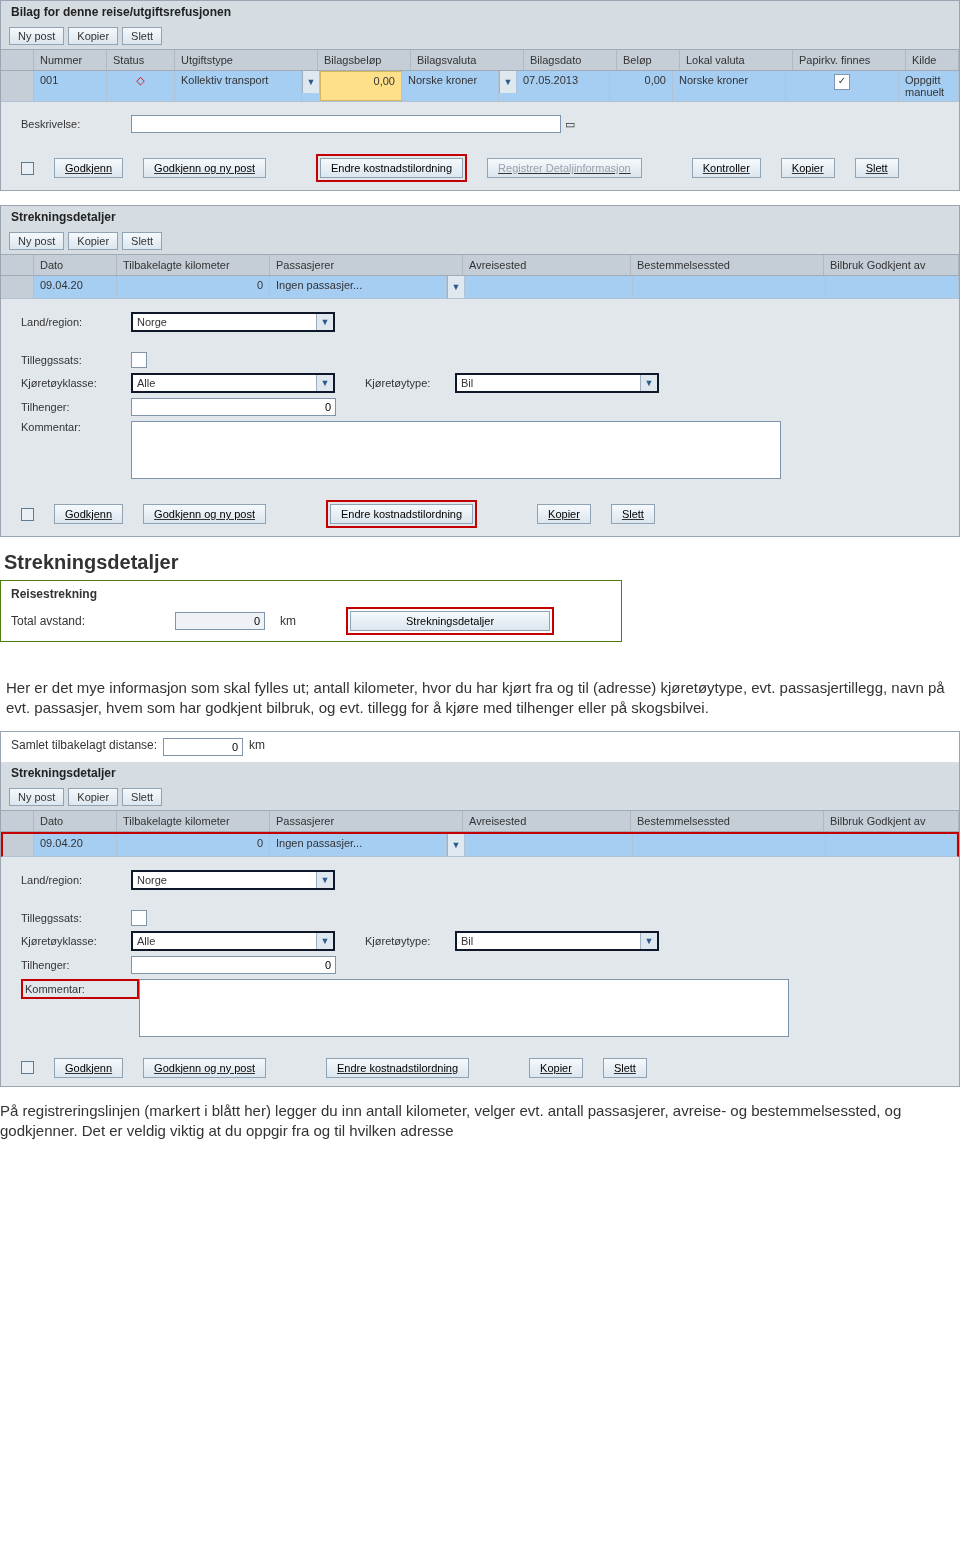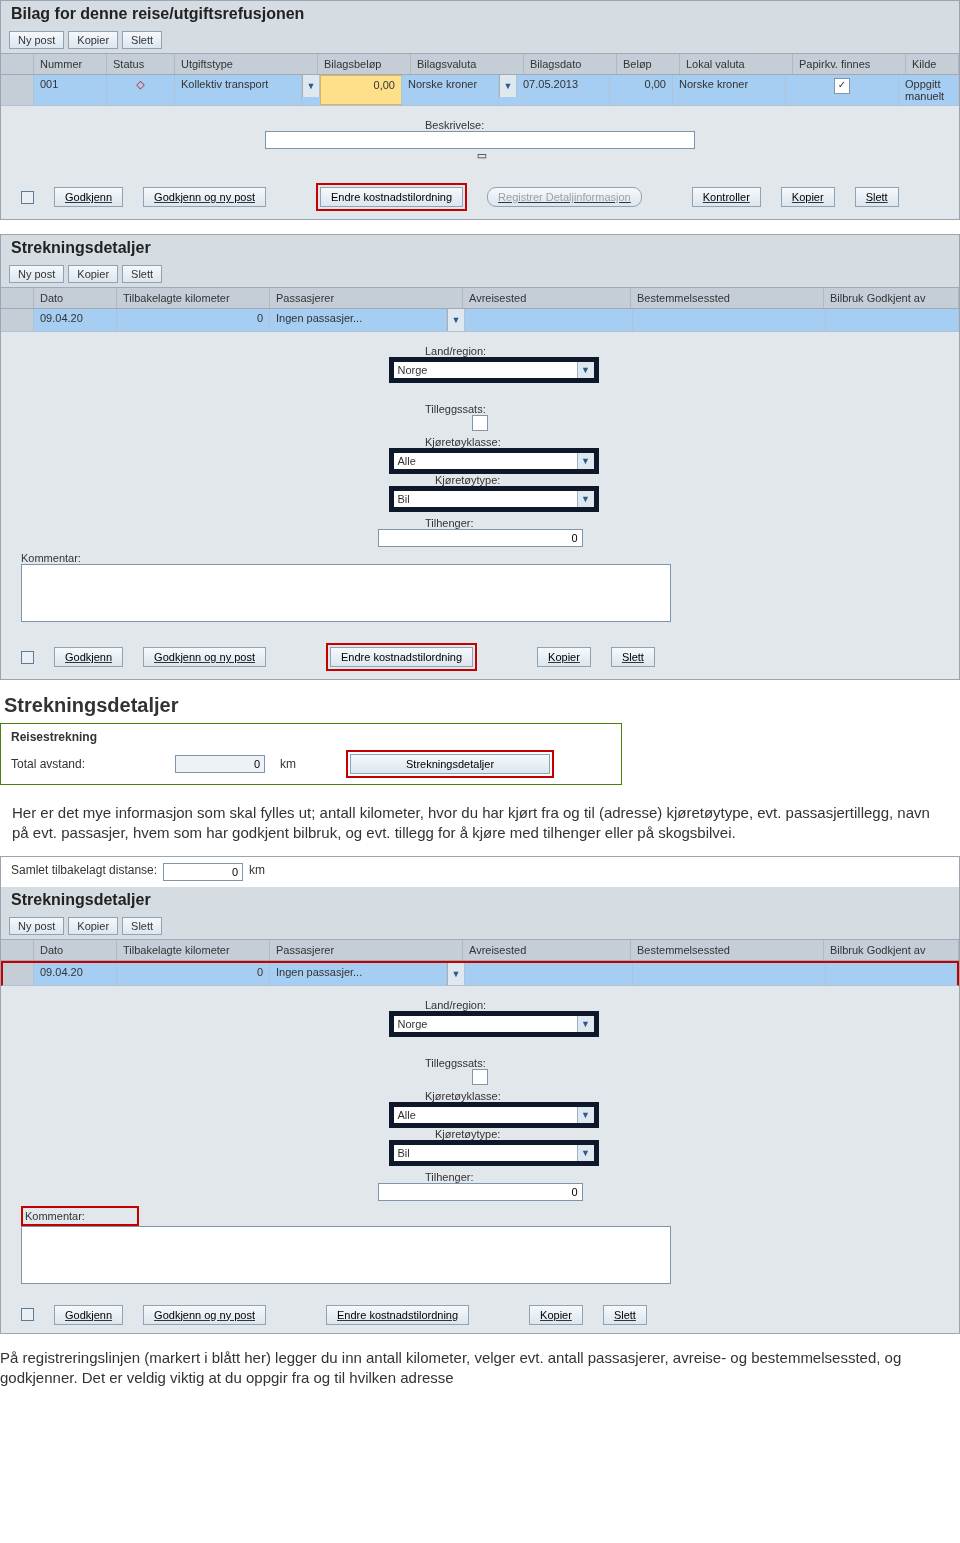--- a/index.html
+++ b/index.html
@@ -1,35 +1,35 @@
 <!DOCTYPE html>
 <html><head>
 <meta charset="utf-8">
 <style>
   body { margin:0; padding:0; font-family: Arial, Helvetica, sans-serif; background:#fff; width:960px; font-size:12px; color:#333; }
   .panel { border:1px solid #9aa5b1; background:#d5dde3; margin:0 0 14px 0; }
-  .panel-title { font-weight:bold; font-size:16px; padding:4px 10px; background:#d5dde3; color:#222; }
+  .panel-title { font-weight:bold; font-size:12px; padding:4px 10px; background:#d5dde3; color:#222; }
   .button-row { padding:4px 8px; display:flex; gap:4px; }
   .btn { background:linear-gradient(#f5f9fc,#dce6ee); border:1px solid #8fa3b5; padding:2px 8px; font-size:11px; cursor:pointer; color:#333; }
   .col-header { background:#c5ced6; border-top:1px solid #a0aab5; border-bottom:1px solid #a0aab5; display:flex; font-size:11px; color:#333; }
   .col-header > div { padding:4px 6px; border-right:1px solid #b0b9c2; }
   .data-row { display:flex; font-size:11px; }
   .data-row > div { padding:3px 6px; border-right:1px solid #b0c2d6; }
   .row-active { background:#a6cdf2; }
   .cell-highlight { background:#ffe08a; border:1px solid #d6b760; }
   .form-area { background:#e2e7ec; padding:8px 20px; font-size:11px; }
-  .form-line { display:flex; align-items:center; margin:5px 0;flex-direction:column; }
+  .form-line { display:flex; align-items:center; margin:5px 0; }
   .form-label { width:110px; color:#333; }
   .txt-input { border:1px solid #7f95ab; background:#fff; padding:2px 4px; font-size:11px; }
-  .dropdown { display:flex; align-items:center; border:5px solid #0f172a; background:#fff;margin-left:27px; }
+  .dropdown { display:flex; align-items:center; border:2px solid #0f172a; background:#fff; }
   .dropdown-btn { width:16px; height:16px; background:#e0e8ef; border-left:1px solid #9fb0c1; display:inline-flex; align-items:center; justify-content:center; font-size:9px; color:#2b5a8e; }
   .btn-row-inner { display:flex; gap:20px; padding:8px 20px; background:#e2e7ec; align-items:center;text-decoration:underline; }
   .btn2 { background:linear-gradient(#f5f9fc,#dce6ee); border:1px solid #8fa3b5; padding:3px 10px; font-size:11px; cursor:pointer; }
   .highlight-red { border:2px solid #c40000; }
-  .disabled { color:#9aa2aa;border-radius:9px; }
+  .disabled { color:#9aa2aa; }
   .doc-heading { font-size:20px; font-weight:bold; margin:6px 0; }
   .doc-text { font-size:15px; line-height:1.35; margin:4px 0 12px 0; }
   .small-panel { border:1px solid #4d7c0f; padding:6px 10px; background:#fff; width:600px; }
   .chk { width:14px; height:14px; border:1px solid #7f95ab; background:#fff; display:inline-block; text-align:center; font-size:10px; line-height:12px; }
   textarea.txt-input { resize:none; }
   .sq-icon { width:11px; height:11px; border:1px solid #5f7a93; background:#e9eff5; display:inline-block; }
 </style>
 </head>
 <body>
 
@@ -171,21 +171,21 @@
   <div style="display:flex;align-items:center;gap:15px;">
     <span>Total avstand:</span>
     <span style="width:60px;"></span>
     <input class="txt-input" style="width: 80px; text-align: right; background: rgb(238, 241, 245);" value="0">
     <span>km</span>
     <span style="width:20px;"></span>
     <span class="highlight-red" style="padding:2px;"><button class="btn2" style="width:200px;">Strekningsdetaljer</button></span>
   </div>
 </div>
 
-<div class="doc-text" style="padding:0 12px;margin-top:18px;">Her er det mye informasjon som skal fylles ut; antall kilometer, hvor du har kjørt fra og til (adresse) kjøretøytype, evt. passasjertillegg, navn på evt. passasjer, hvem som har godkjent bilbruk, og evt. tillegg for å kjøre med tilhenger eller på skogsbilvei.</div>
+<div class="doc-text" style="padding:0 6px;margin-top:36px;">Her er det mye informasjon som skal fylles ut; antall kilometer, hvor du har kjørt fra og til (adresse) kjøretøytype, evt. passasjertillegg, navn på evt. passasjer, hvem som har godkjent bilbruk, og evt. tillegg for å kjøre med tilhenger eller på skogsbilvei.</div>
 
 <div class="panel">
   <div style="padding:6px 10px;display:flex;align-items:flex-start;gap:6px;background:#fff;">
     <span>Samlet tilbakelagt distanse:</span>
     <input class="txt-input" style="width: 70px; text-align: right;" value="0">
     <span>km</span>
   </div>
   <div class="panel-title">Strekningsdetaljer</div>
   <div class="button-row">
     <button class="btn">Ny post</button>

